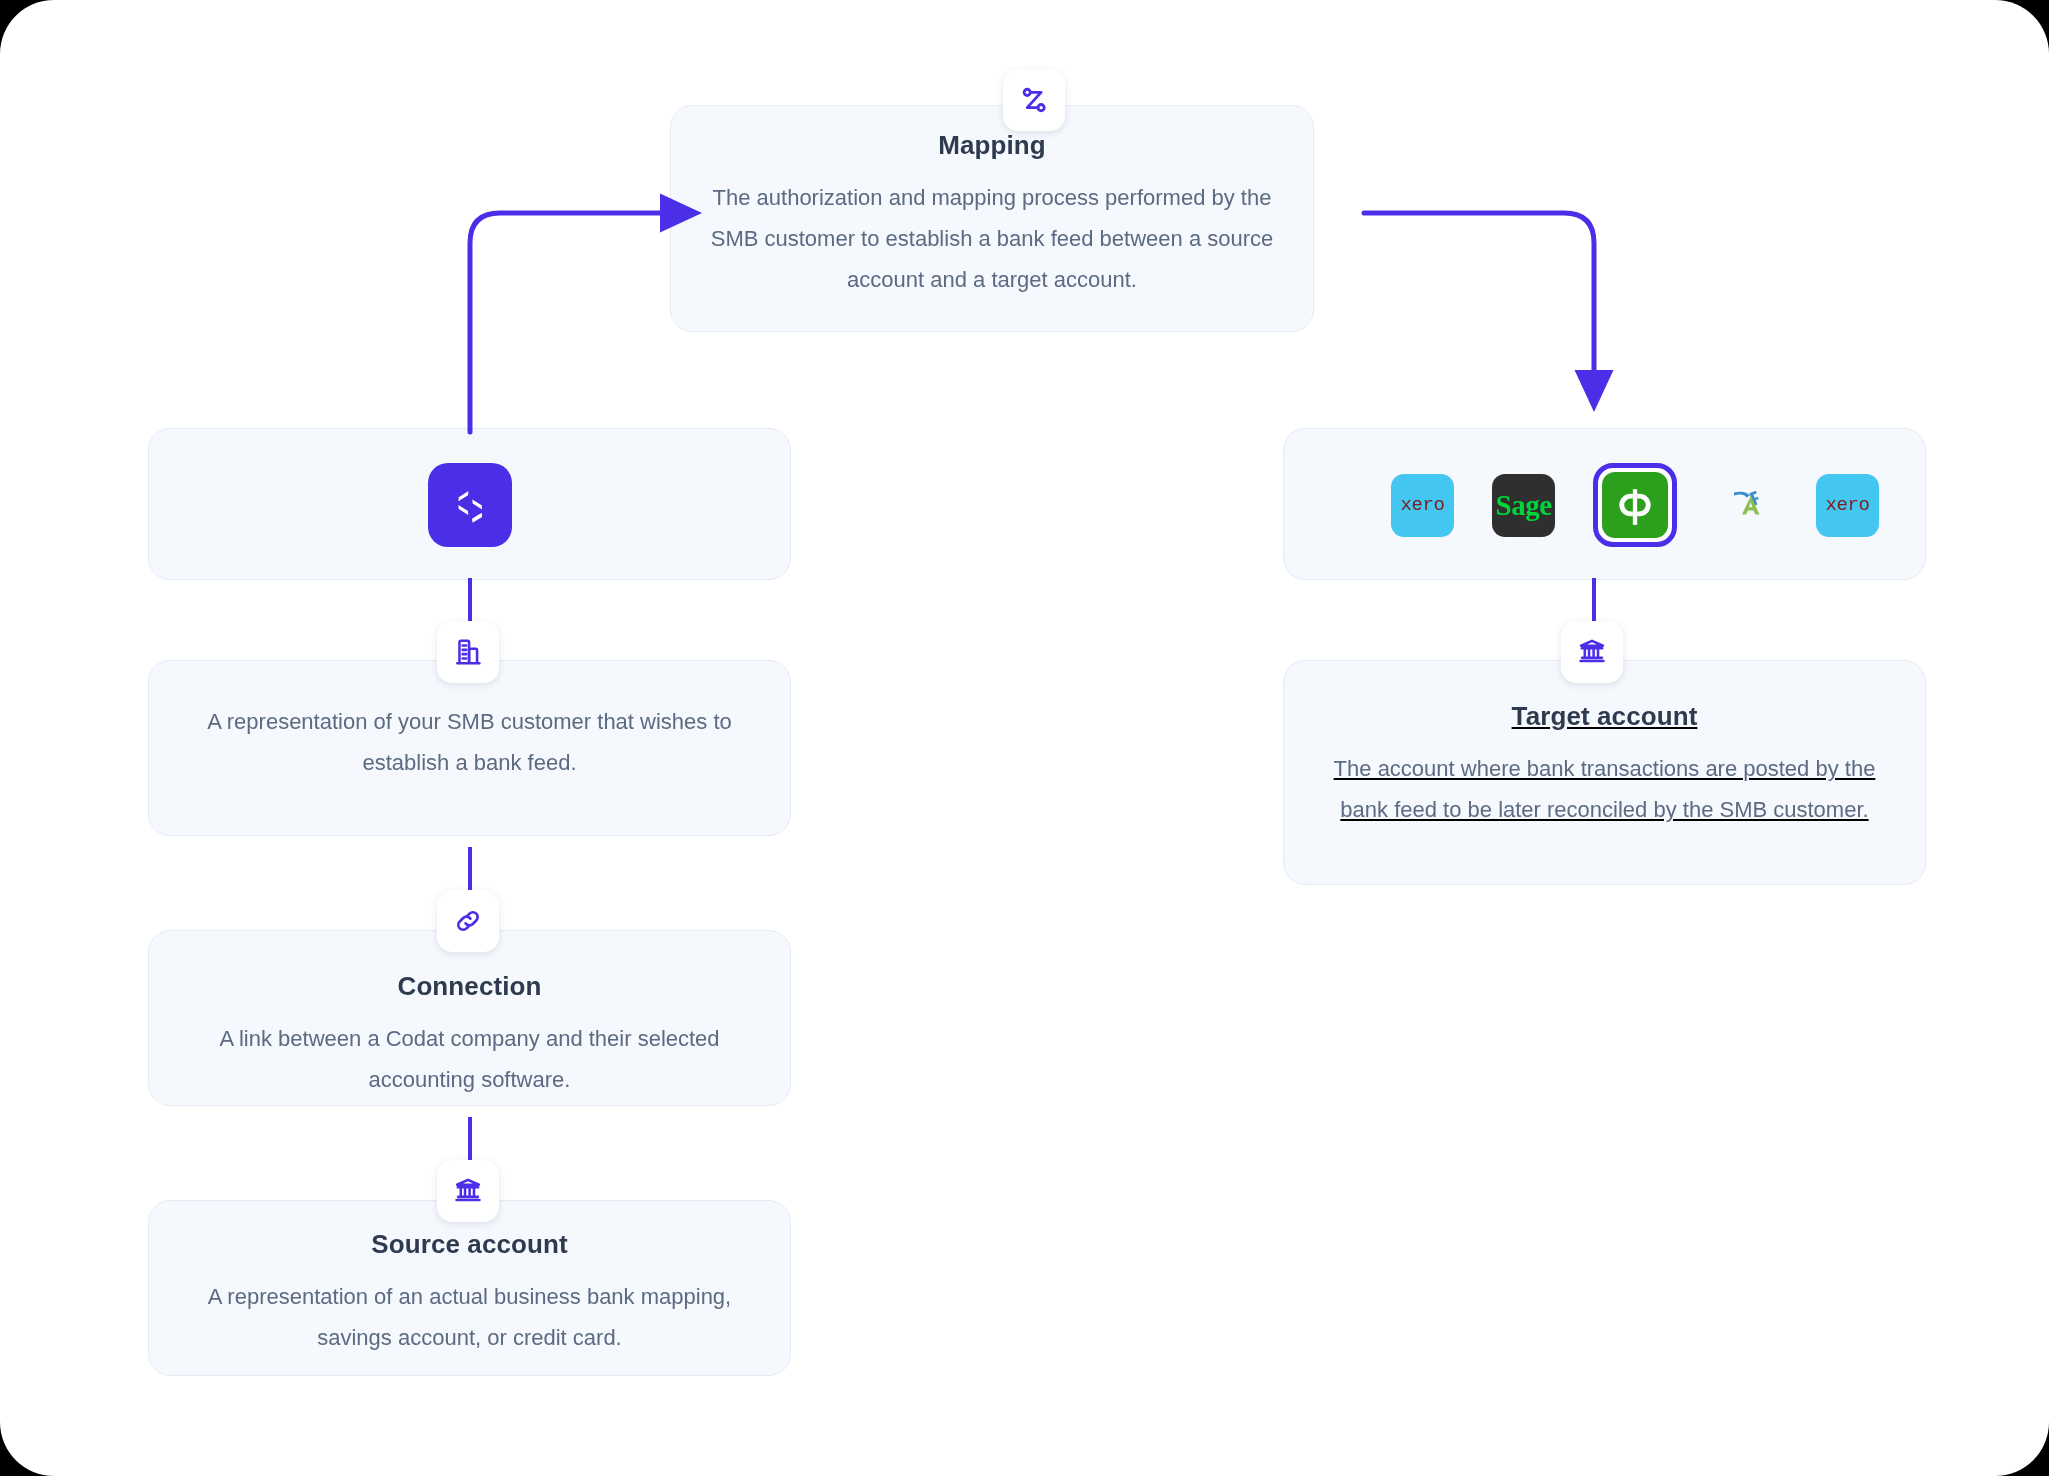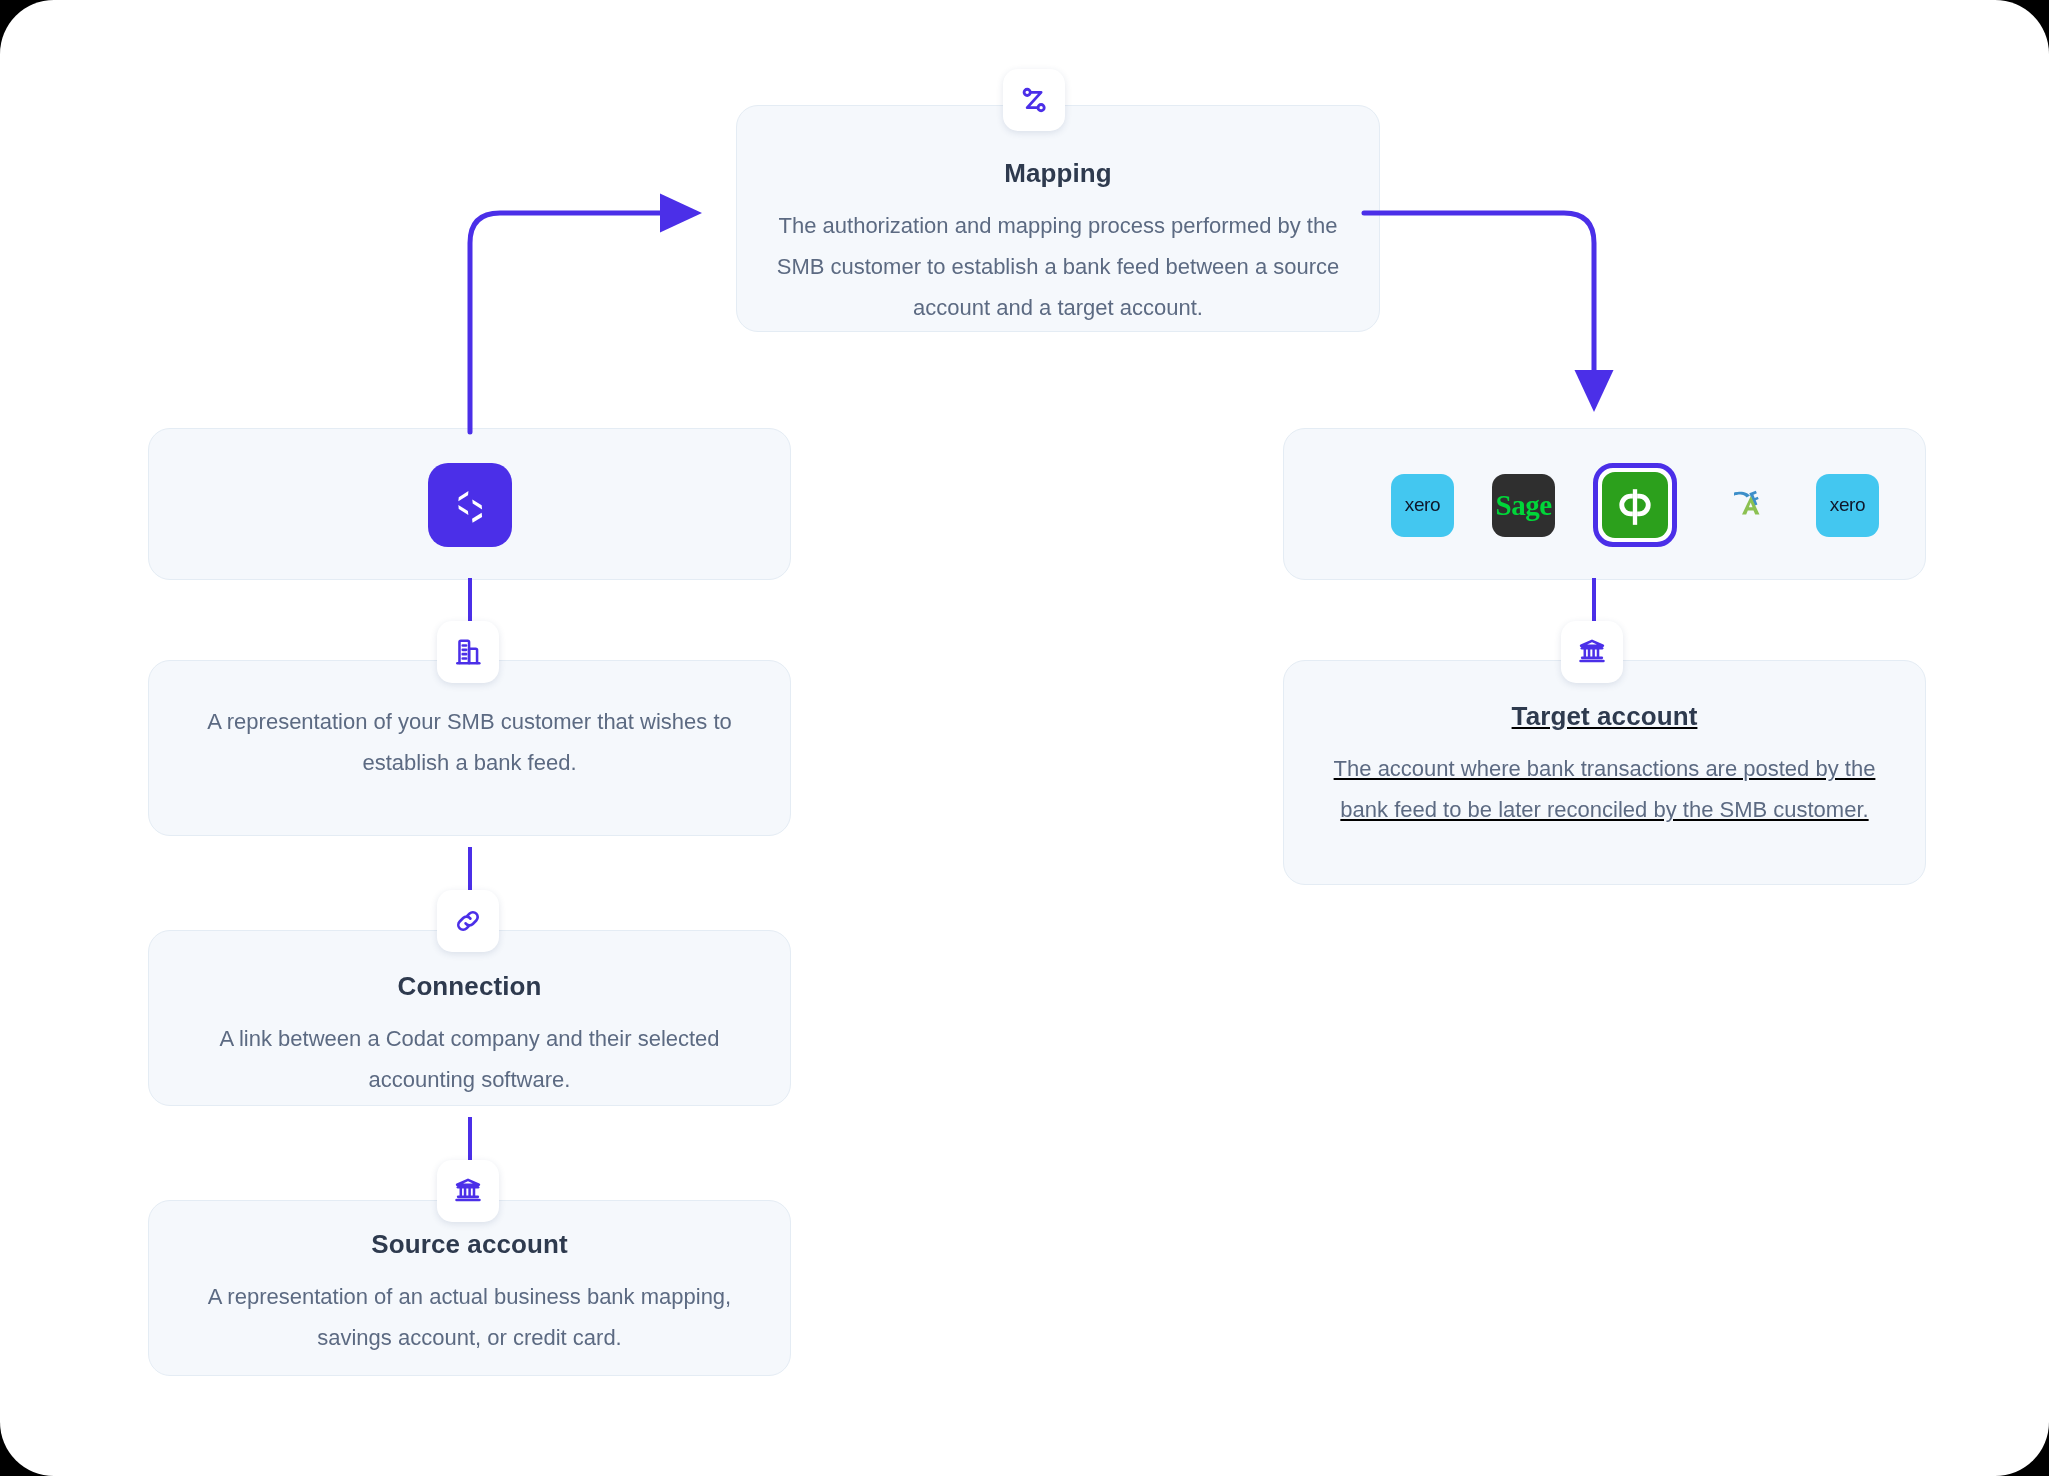--- a/index.html
+++ b/index.html
@@ -103,23 +103,23 @@
     display:flex;
     align-items:center;
     justify-content:center;
   }
   .xero  { background: #43c7f0; }
   .sage  { background: #2f2f2f; }
   .qb    { background: #2ca01c; }
   .fa    { background: #f5f8fc; }
 
   .xero-word {
-    color:#0f172a;
+    color:#7f1d1d;
     font-size:19px;
-    font-family:Liberation Sans, sans-serif;
+    font-family:Liberation Mono, monospace;
     letter-spacing:-0.4px;
   }
   .sage-word {
     color:#00d639;
     font-size:29px;
     font-weight:bold;
     font-family:"Liberation Serif", serif;
     letter-spacing:-0.5px;
   }
 
@@ -168,21 +168,21 @@
 
   <div class="badge" style="left:1003px; top:69px;">
     <span>
       <svg width="34" height="34" viewBox="0 0 24 24" fill="none" stroke="#4b2fe8" stroke-width="2" stroke-linecap="round" stroke-linejoin="round">
         <circle cx="7.2" cy="6.6" r="2.2"></circle>
         <circle cx="17" cy="17.4" r="2.2"></circle>
         <path d="M9.4 6.6 L17 6.6 L7.2 17.4 L14.8 17.4"></path>
       </svg>
     </span>
   </div>
-  <div class="card" style="left:736px; top:105px; width:644px; height:227px; padding-top:52px;">
+  <div class="card" style="left:670px; top:105px; width:644px; height:227px; padding-top:24px;">
     <div class="card-title">Mapping</div>
     <div class="card-desc">The authorization and mapping process performed by the SMB customer to establish a bank feed between a source account and a target account.</div>
   </div>
 
   <div class="card" style="left:148px; top:428px; width:643px; height:152px;">
     <div class="codat-logo" style="left:279px; top:34px;">
       <svg width="50" height="50" viewBox="0 0 48 48" fill="#ffffff">
         <path d="M22.5 10.5 L13.2 16.5 L12.8 20.4 L22.1 14.6 Z"></path>
         <path d="M12.8 23.9 L13.2 27.8 L22.4 33.6 L22.0 29.7 Z"></path>
         <path d="M26.2 18.6 L26.6 22.5 L35.6 28.2 L35.2 24.3 Z"></path>

